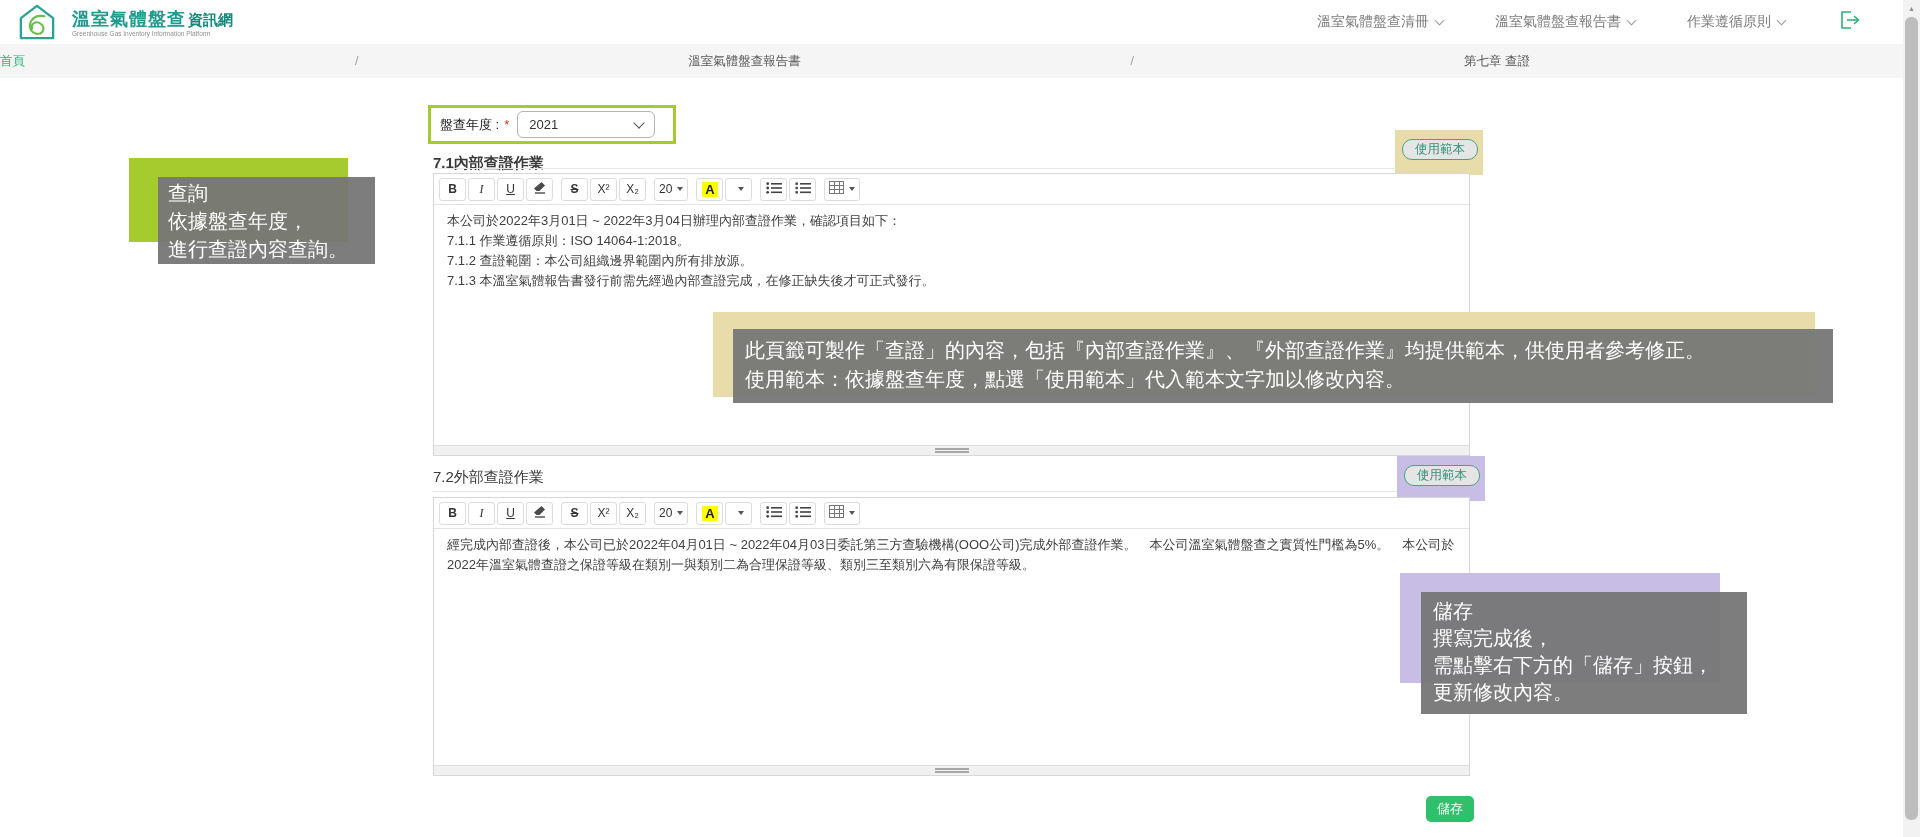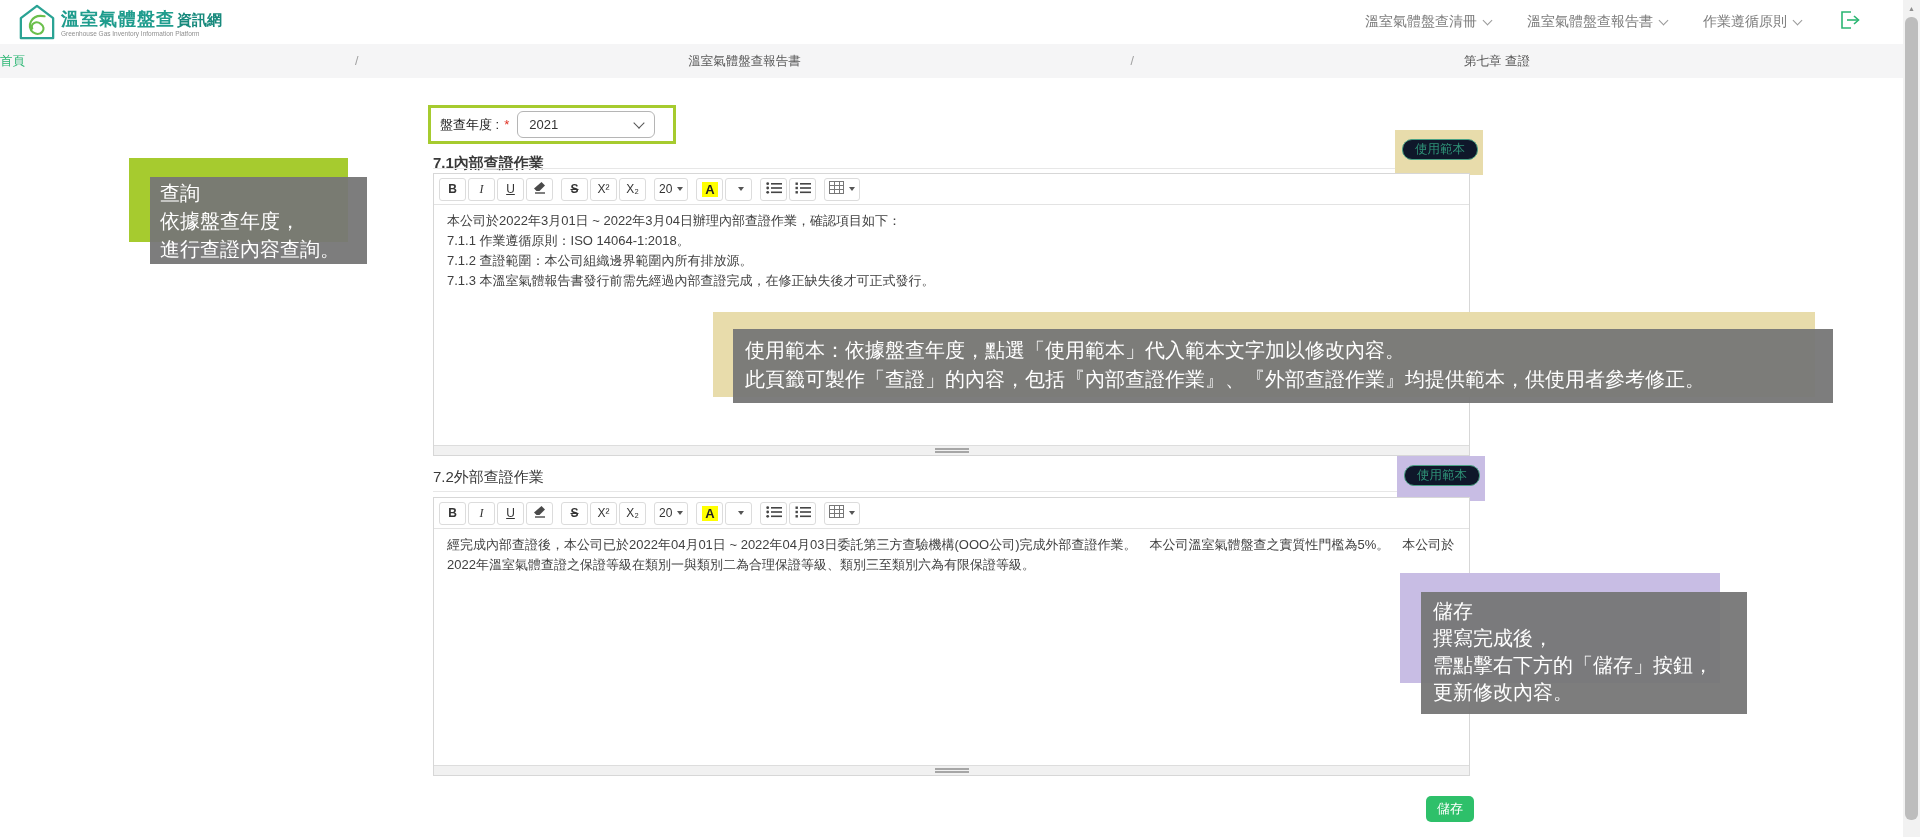--- a/index.html
+++ b/index.html
@@ -2,26 +2,26 @@
 <html><head>
 <meta charset="utf-8">
 <style>
   html,body{margin:0;padding:0;background:#fff;}
   .page{position:relative;width:1920px;height:837px;background:#fff;overflow:hidden;
         font-family:"Liberation Sans","DejaVu Sans",sans-serif;color:#333;}
 
   
   .header{position:absolute;top:0;left:0;right:17px;height:44px;background:#fff;}
   .logo-wrap{position:absolute;left:18px;top:3px;display:flex;align-items:center;}
-  .brand-text{margin-left:5px;line-height:1;}
+  .brand-text{margin-left:16px;line-height:1;}
   .brand-line{display:flex;align-items:flex-end;}
   .brand-title{color:#1f9c8d;font-size:18px;font-weight:bold;letter-spacing:1px;}
   .brand-suffix{color:#17897c;font-size:15px;font-weight:bold;margin-left:2px;margin-bottom:1px;}
   .brand-sub{color:#8f8f8f;font-size:6.5px;margin-top:3px;}
-  .nav{position:absolute;right:40px;top:0;height:44px;display:flex;align-items:center;gap:36px;}
+  .nav{position:absolute;right:40px;top:0;height:44px;display:flex;align-items:center;gap:52px;}
   .nav-item{display:flex;align-items:center;color:#7c7c7c;font-size:14px;cursor:pointer;}
   .chev{width:6px;height:6px;border-right:1.5px solid #9a9a9a;border-bottom:1.5px solid #9a9a9a;
         transform:rotate(45deg);display:inline-block;margin-left:7px;margin-bottom:3px;}
   .logout-btn{display:flex;align-items:center;margin-left:4px;cursor:pointer;}
 
   
   .breadcrumb-bar{position:absolute;top:44px;left:0;right:17px;height:34px;background:#f5f5f6;
         display:flex;align-items:center;justify-content:space-between;padding-right:373px;
         font-size:12.5px;color:#5a5a5a;gap:10px;box-sizing:border-box;}
   .bc-home{color:#2bb673;cursor:pointer;}
@@ -40,21 +40,21 @@
   .sel-chev{width:7px;height:7px;border-right:1.6px solid #555;border-bottom:1.6px solid #555;
         transform:rotate(45deg);margin-top:-3px;}
 
   
   .sec-title{position:absolute;left:433px;font-size:15px;color:#3a3a3a;}
   .sec-rule{position:absolute;left:433px;width:1037px;border-top:1px solid #e7e7e7;}
 
   .hl-btn{position:absolute;width:88px;height:45px;}
   .hl-tan{background:#e8dcab;}
   .hl-lav{background:#c8bde4;}
-  .tpl-btn{position:absolute;width:76px;height:21px;background:#0f172a;border:1.5px solid #4aa184;
+  .tpl-btn{position:absolute;width:76px;height:21px;background:#e5e5e5;border:1.5px solid #4aa184;
         border-radius:10px;color:#2e9277;font-size:12.5px;display:flex;align-items:center;
         justify-content:center;box-sizing:border-box;cursor:pointer;}
 
   .editor{position:absolute;left:433px;width:1037px;border:1px solid #d7d7d7;background:#fff;
         box-sizing:border-box;}
   .nt-toolbar{height:30px;border-bottom:1px solid #e3e3e3;display:flex;align-items:center;
         padding:0 5px;gap:8px;background:#fff;}
   .nt-group{display:flex;gap:2px;}
   .nt-btn{height:23px;min-width:27px;border:1px solid #dcdcdc;background:#fff;border-radius:3px;
         font-size:12px;color:#333;display:flex;align-items:center;justify-content:center;
@@ -76,21 +76,21 @@
   
   .save-btn{position:absolute;left:1426px;top:796px;width:48px;height:26px;background:#2ec06a;
         color:#fff;font-size:13px;border:none;border-radius:5px;display:flex;align-items:center;
         justify-content:center;cursor:pointer;}
 
   
   .ann-rect{position:absolute;}
   .ann-box{position:absolute;background:rgba(118,118,118,0.95);color:#fff;
         font-family:"DejaVu Serif","Liberation Serif",serif;box-sizing:border-box;}
   .ann-query-rect{left:129px;top:158px;width:219px;height:84px;background:#a6cb2f;}
-  .ann-query-box{left:150px;top:177px;width:217px;height:87px;font-size:20px;line-height:28px;
+  .ann-query-box{left:158px;top:177px;width:217px;height:87px;font-size:20px;line-height:28px;
         padding:2px 10px;}
   .ann-tpl-rect{left:713px;top:312px;width:1102px;height:85px;background:#e8dcab;}
   .ann-tpl-box{left:733px;top:329px;width:1100px;height:74px;font-size:20px;line-height:29px;
         padding:7px 12px;}
   .ann-save-rect{left:1400px;top:573px;width:320px;height:110px;background:#c8bde4;}
   .ann-save-box{left:1421px;top:592px;width:326px;height:122px;font-size:20px;line-height:27px;
         padding:6px 12px;}
 
   
   .scrollbar{position:absolute;right:0;top:0;width:17px;height:837px;background:#f2f2f2;}
@@ -329,22 +329,22 @@
 
   <div class="ann-rect ann-query-rect"></div>
   <div class="ann-box ann-query-box">
     <div>查詢</div>
     <div>依據盤查年度，</div>
     <div>進行查證內容查詢。</div>
   </div>
 
   <div class="ann-rect ann-tpl-rect"></div>
   <div class="ann-box ann-tpl-box">
+    <div>此頁籤可製作「查證」的內容，包括『內部查證作業』、『外部查證作業』均提供範本，供使用者參考修正。</div>
     <div>使用範本：依據盤查年度，點選「使用範本」代入範本文字加以修改內容。</div>
-    <div>此頁籤可製作「查證」的內容，包括『內部查證作業』、『外部查證作業』均提供範本，供使用者參考修正。</div>
   </div>
 
   <div class="ann-rect ann-save-rect"></div>
   <div class="ann-box ann-save-box">
     <div>儲存</div>
     <div>撰寫完成後，</div>
     <div>需點擊右下方的「儲存」按鈕，</div>
     <div>更新修改內容。</div>
   </div>
 

